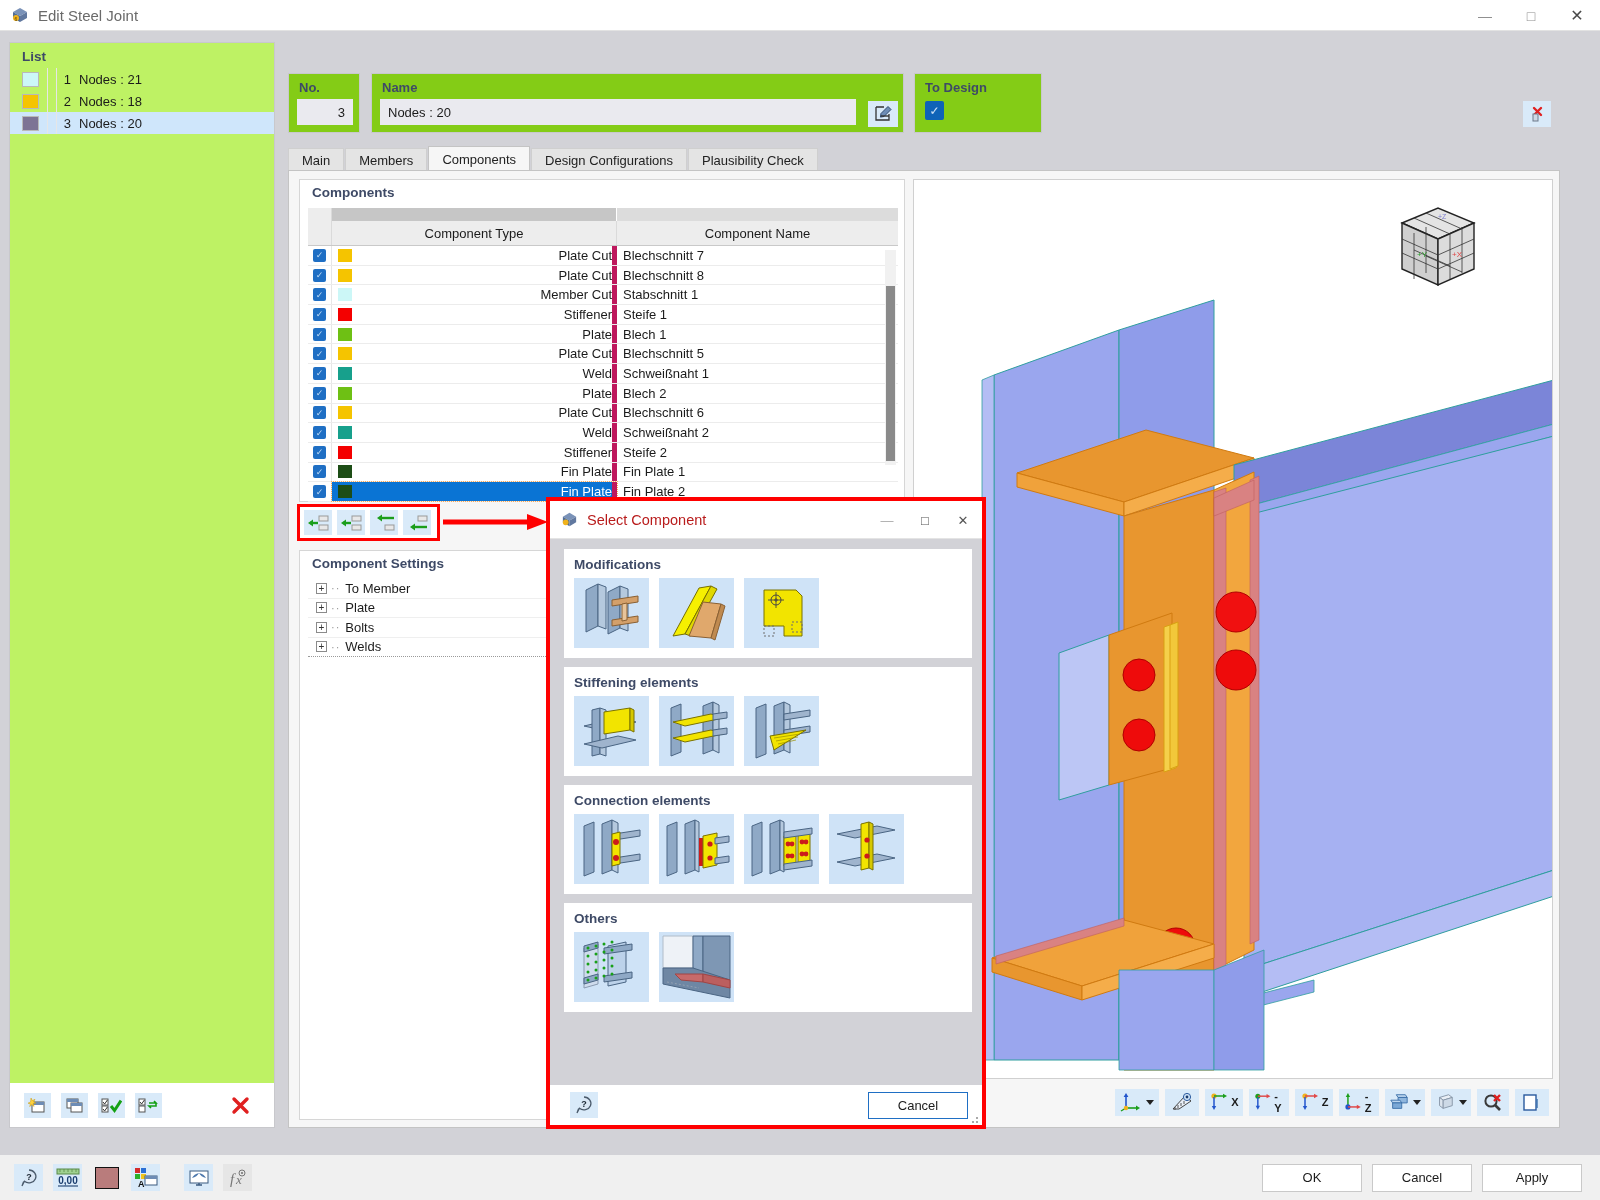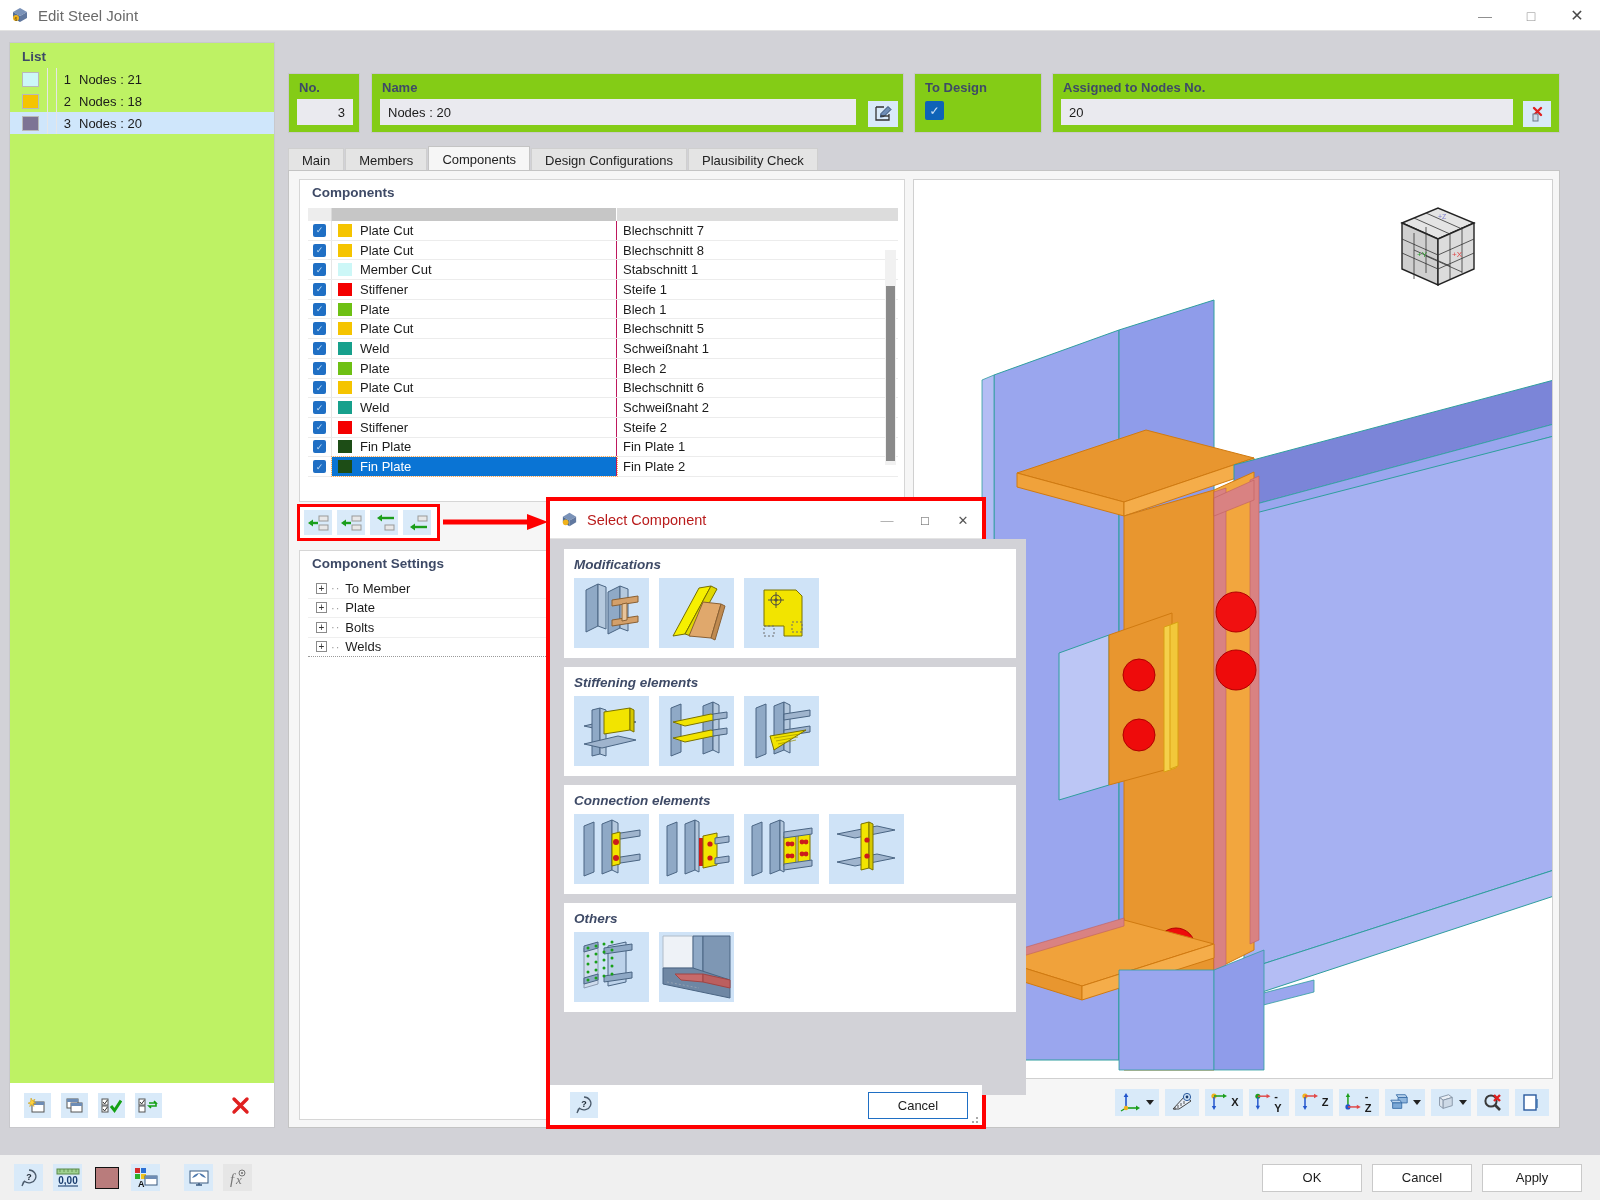--- a/index.html
+++ b/index.html
@@ -119,21 +119,21 @@
   .th-name { flex:1; display:flex; align-items:center; justify-content:center; font-size:13px; }
 
   .tbl-body { position:relative; height:258px; overflow:hidden; }
   .trow { display:flex; height:19.7px; align-items:center; border-bottom:1px solid #ececec; }
   .trow.selected .cell-type { background:#0a74d4; color:#ffffff; outline:1px dotted #ffaa55; }
   .cell-check { width:24px; display:flex; align-items:center; justify-content:center;
                 border-right:1px solid #e6e6e6; height:100%; }
   .ck { width:13px; height:13px; border-radius:2px; background:#1f6fc4;
         display:flex; align-items:center; justify-content:center; color:#bfdcf5; font-size:9px; }
   .cell-type { width:285px; display:flex; align-items:center; height:100%;
-               border-right:1px solid #be185d; padding-left:6px; }
+               border-right:5px solid #be185d; padding-left:6px;justify-content:space-between; }
   .type-sw { width:14px; height:13px; margin-right:8px; flex:0 0 auto; }
   .cell-name { flex:1; display:flex; align-items:center; height:100%; padding-left:6px; }
 
   .tbl-scroll { position:absolute; right:2px; top:42px; width:11px; height:215px; background:#f1f1f1; }
   .tbl-scroll .thumb { position:absolute; left:1px; top:36px; width:9px; height:175px; background:#8a8a8a; }
 
   
   .nav-toolbar-wrap {
     position:absolute; left:297px; top:473px; width:143px; height:37px;
     border:3px solid #ff0000; background:#ffffff;
@@ -201,22 +201,22 @@
     height:38px; background:#ffffff; display:flex; align-items:center;
     border-bottom:1px solid #e4e4e4;
   }
   .sc-title .ic { margin-left:10px; width:19px; height:19px; }
   .sc-title .txt { margin-left:8px; font-size:14.5px; color:#b91c1c; }
   .sc-wc { position:absolute; right:0; top:0; height:38px; display:flex; }
   .sc-wc div { width:38px; height:38px; display:flex; align-items:center; justify-content:center;
                color:#555; font-size:13px; }
   .sc-wc div.min { color:#aaa; }
 
-  .sc-body { position:absolute; left:0; top:38px; width:476px; height:556px; background:#d2d2d7;
-             padding:10px 10px 0 14px;font-style:italic; }
+  .sc-body { position:absolute; left:0; top:38px; width:432px; height:556px; background:#d2d2d7;
+             padding:10px 10px 0 14px; }
   .sc-section { background:#ffffff; margin-bottom:9px; padding:6px 0 10px 0; }
   .sc-section h4 { margin:0; padding:2px 0 6px 10px; font-size:13.5px; color:#3e4a66; }
   .sc-items { display:flex; gap:10px; padding-left:10px; }
   .sc-item { width:75px; height:70px; background:#cfe3f7; display:block; }
 
   .sc-footer { position:absolute; left:0; bottom:0; width:432px; height:40px; background:#ffffff;
                display:flex; align-items:center; }
   .sc-help { width:28px; height:26px; background:#d9eaf9; margin-left:20px;
              display:flex; align-items:center; justify-content:center; }
   .sc-cancel { position:absolute; right:14px; width:100px; height:27px;
@@ -327,24 +327,20 @@
         <path d="M14 1.5 l3 3 -7 7 -3.6 .6 .6-3.6z" fill="#6d8cb5" stroke="#2f4a70" stroke-width="1"></path>
         <path d="M7 11 h8" stroke="#333" stroke-width="1.4"></path>
       </svg>
     </div>
 
     <div class="field-box" id="box-design">
       <div class="field-label">To Design</div>
       <div class="checkbox-blue">✓</div>
     </div>
 
-    <div class="field-box" id="box-nodes">
-      <div class="field-label">Assigned to Nodes No.</div>
-      <div class="field-input" style="width:452px">20</div>
-    </div>
     <div class="mini-icon-btn" style="left:1523px; top:70px; width:28px;">
       <svg width="18" height="18" viewBox="0 0 18 18">
         <path d="M6 3 l7 7 M13 3 l-7 7" stroke="#e02020" stroke-width="2.4" stroke-linecap="round"></path>
         <rect x="5" y="9" width="5" height="7" fill="#cfd8e4" stroke="#6d7a8c" stroke-width="1"></rect>
       </svg>
     </div>
 
     <div class="tabs" id="tab-bar">
         <div class="tab">Main</div>
         <div class="tab">Members</div>
@@ -355,20 +351,25 @@
 
     <div class="main-panel">
 
       <div class="components-group">
         <div class="group-title">Components</div>
         <div class="tbl">
           <div class="tbl-corner-row">
             <div class="tc1"></div>
               <div class="tc2"></div>
               <div class="tc3"></div>
+          </div>
+          <div class="tbl-head">
+            <div class="th-check"></div>
+            <div class="th-type">Component Type</div>
+            <div class="th-name">Component Name</div>
           </div>
           <div class="tbl-body" id="components-body">
               <div class="trow">
                 <div class="cell-check">
                   <span class="ck">✓</span>
                 </div>
                 <div class="cell-type">
                   <span class="type-sw" style="background: rgb(245, 196, 0);"></span>
                   <span>Plate Cut</span>
                 </div>

